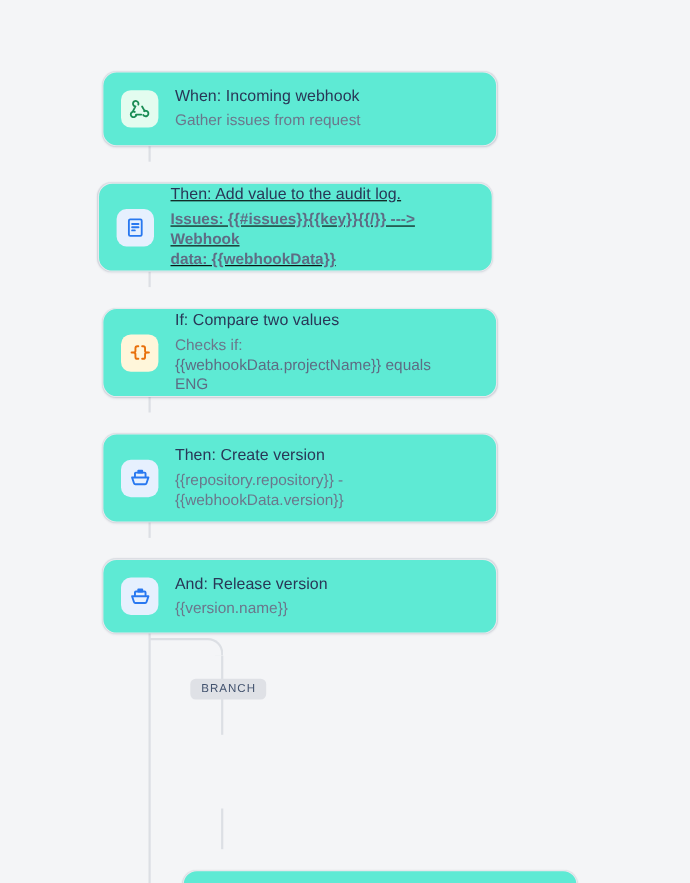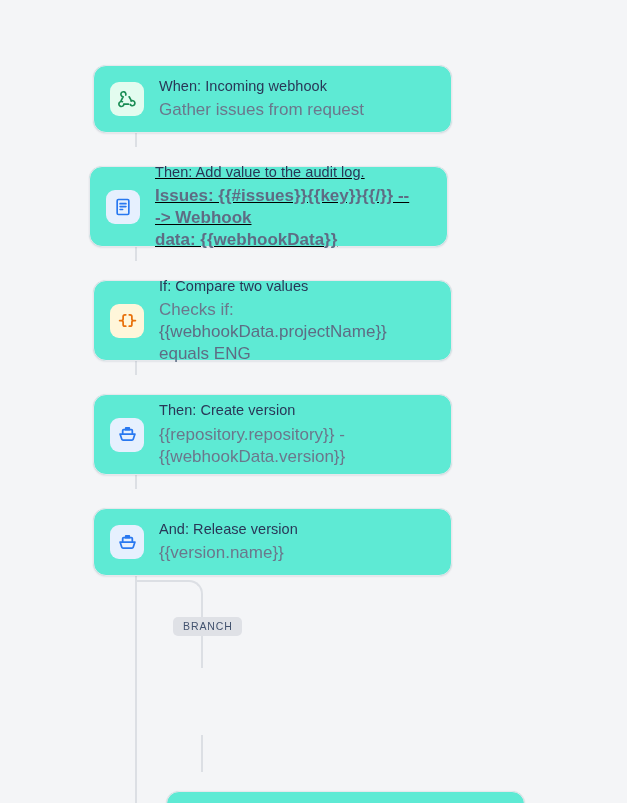--- a/index.html
+++ b/index.html
@@ -58,21 +58,21 @@
     margin-right: 15px;
   }
   .card-body { display: flex; flex-direction: column; justify-content: center; }
   .card-title {
     font-size: 14.5px;
     color: #293757;
     line-height: 1.35;
     letter-spacing: 0.05px;
   }
   .card-sub {
-    font-size: 17px;
+    font-size: 14px;
     color: #6b778c;
     line-height: 1.28;
     margin-top: 3px;
     max-width: 258px;
   }
   .card-sub.bold { font-weight: bold; color: #5e6c84; }
   .sub-line { display: block; }
   .sub-line.bold { font-weight: normal; color: #5e6c84; }
 
   

